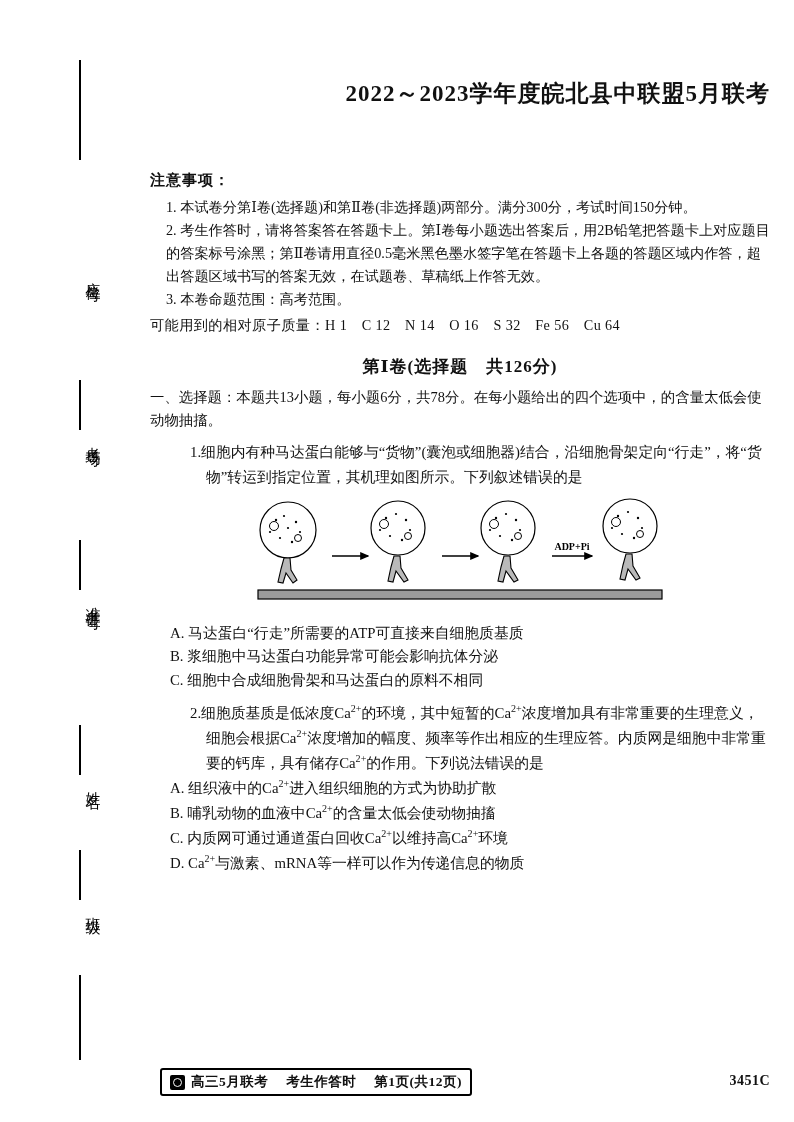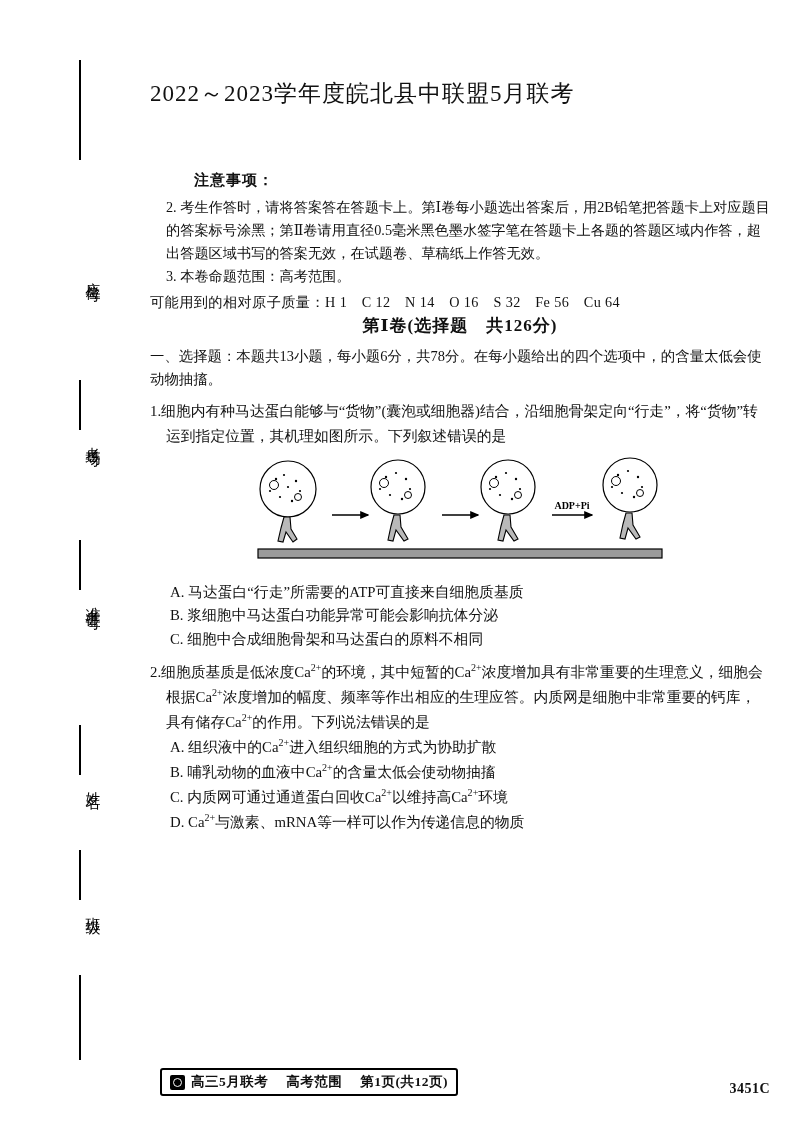--- a/index.html
+++ b/index.html
@@ -47,41 +47,40 @@
   
   .page {
     position: absolute;
     left: 150px;
     top: 0;
     width: 620px;
     height: 1122px;
   }
 
   .doc-title {
-    text-align: left;
+    text-align: right;
     font-size: 23px;
-    font-weight: normal;
+    font-weight: bold;
     letter-spacing: 1px;
     margin-top: 78px;
     font-family: "Liberation Serif", "DejaVu Serif", serif;
   }
   .doc-subtitle {
     text-align: center;
     font-size: 25px;
     font-weight: bold;
     letter-spacing: 2px;
     margin-top: 50px;
   }
 
   .notice-head {
     margin-top: 62px;
     font-size: 15px;
     font-weight: bold;
     letter-spacing: 1px;
-    margin-left: 44px;
   }
   .notice-list {
     margin-top: 6px;
     font-size: 14.2px;
     line-height: 1.62;
   }
   .notice-item {
     padding-left: 16px;
     text-indent: 0;
   }
@@ -89,38 +88,40 @@
     margin-top: 3px;
     font-size: 14.2px;
     line-height: 1.6;
     letter-spacing: 0.4px;
   }
 
   .section-title {
     text-align: center;
     font-size: 17px;
     font-weight: bold;
+    margin-top: 18px;
     letter-spacing: 1px;
   }
 
   .sec-intro {
     margin-top: 8px;
     font-size: 14.4px;
     line-height: 1.6;
   }
 
   .question {
     margin-top: 8px;
     font-size: 14.8px;
     line-height: 1.68;
   }
   .q-body {
     display: block;
     padding-left: 16px;
     text-indent: -16px;
+    margin-left: 40px;
   }
   .opt {
     padding-left: 20px;
     font-size: 14.8px;
     line-height: 1.62;
   }
   sup {
     font-size: 0.68em;
     vertical-align: super;
   }
@@ -176,21 +177,21 @@
     border: 1.5px solid #fff;
     border-radius: 50%;
     box-sizing: border-box;
   }
   .footer-bar .seg {
     margin-right: 18px;
   }
   .footer-code {
     position: absolute;
     right: 0;
-    top: 13px;
+    top: 5px;
     font-size: 14px;
     font-weight: bold;
     letter-spacing: 0.5px;
   }
 </style>
 </head>
 <body>
 
 <div class="left-strip">
   <div class="strip-line" style="top:0px;height:100px;"></div>
@@ -205,20 +206,21 @@
   <div class="strip-label" style="top:845px;">班级</div>
   <div class="strip-line" style="top:915px;height:85px;"></div>
 </div>
 
 <div class="page">
 
   <div class="doc-title">2022～2023学年度皖北县中联盟5月联考</div>
 
   <div class="notice-head">注意事项：</div>
   <div class="notice-list">
+    <div class="notice-item">1. 本试卷分第Ⅰ卷(选择题)和第Ⅱ卷(非选择题)两部分。满分300分，考试时间150分钟。</div>
     <div class="notice-item">
       <span>2. 考生作答时，请将答案答在答题卡上。第Ⅰ卷每小题选出答案后，用2B铅笔把答题卡上对应题目的答案标号涂黑；第Ⅱ卷请用直径0.5毫米黑色墨水签字笔在答题卡上各题的答题区域内作答，超出答题区域书写的答案无效，在试题卷、草稿纸上作答无效。</span>
     </div>
     <div class="notice-item">3. 本卷命题范围：高考范围。</div>
   </div>
   <div class="atomic-line">可能用到的相对原子质量：H 1　C 12　N 14　O 16　S 32　Fe 56　Cu 64</div>
 
   <div class="section-title">第Ⅰ卷(选择题　共126分)</div>
   <div class="sec-intro">一、选择题：本题共13小题，每小题6分，共78分。在每小题给出的四个选项中，的含量太低会使动物抽搐。</div>
 
@@ -315,17 +317,17 @@
   <div class="opt">B. 哺乳动物的血液中Ca<sup>2+</sup>的含量太低会使动物抽搐</div>
   <div class="opt">C. 内质网可通过通道蛋白回收Ca<sup>2+</sup>以维持高Ca<sup>2+</sup>环境</div>
   <div class="opt">D. Ca<sup>2+</sup>与激素、mRNA等一样可以作为传递信息的物质</div>
 
 </div>
 
 <div class="footer">
   <div class="footer-bar">
     <span class="logo"></span>
     <span class="seg">高三5月联考</span>
-    <span class="seg">高考范围</span>
+    <span class="seg">考生作答时</span>
     <span>第1页(共12页)</span>
   </div>
   <div class="footer-code">3451C</div>
 </div>
 
 </body></html>

